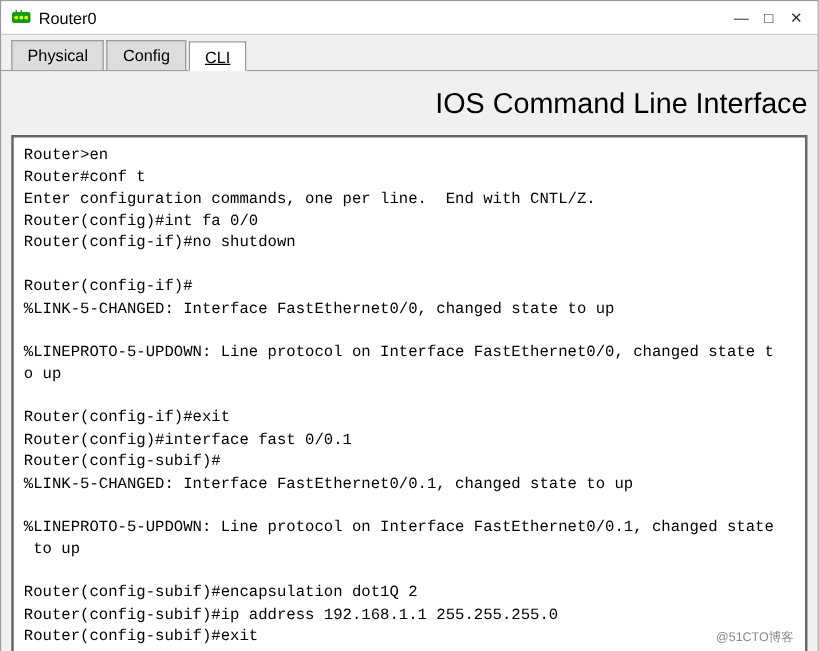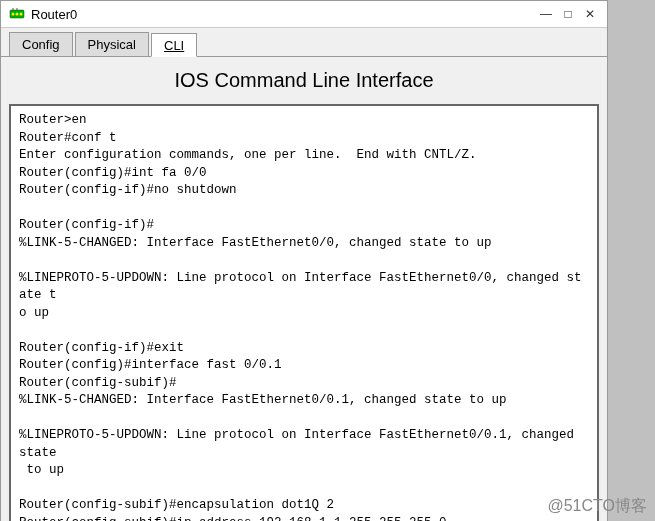--- a/index.html
+++ b/index.html
@@ -10,21 +10,21 @@
 
     body {
       font-family: Arial, sans-serif;
       background: #c0c0c0;
       width: 655px;
       height: 521px;
       overflow: hidden;
     }
 
     .window {
-      width: 608px;
+      width: 655px;
       height: 521px;
       background: #e5e5e5;
       border: 1px solid #999;
       display: flex;
       flex-direction: column;
     }
 
     .title-bar {
       background: #fff;
       padding: 4px 8px;
@@ -110,22 +110,22 @@
 
     .main-content {
       background: #f0f0f0;
       flex: 1;
       display: flex;
       flex-direction: column;
       padding: 8px;
     }
 
     .cli-title {
-      text-align: center;
-      font-size: 20px;
+      text-align: right;
+      font-size: 23px;
       font-weight: normal;
       color: #000;
       margin-bottom: 8px;
       padding: 4px 0;
     }
 
     .terminal-area {
       flex: 1;
       background: #fff;
       border: 2px solid #666;
@@ -142,22 +142,22 @@
       font-size: 12.5px;
       color: #000;
       white-space: pre-wrap;
       word-break: break-all;
       line-height: 1.4;
     }
 
     .watermark {
       position: absolute;
       bottom: 4px;
-      right: 8px;
-      font-size: 16px;
+      right: 20px;
+      font-size: 10px;
       color: #888;
     }
 
     .window-wrapper {
       position: relative;
       width: 655px;
       height: 521px;
     }
   </style>
 </head>
@@ -183,24 +183,24 @@
       </div>
       <div class="title-controls">
         <button class="title-btn">—</button>
         <button class="title-btn">□</button>
         <button class="title-btn">✕</button>
       </div>
     </div>
 
     <div class="tab-bar">
       <div class="tab">
+        <span>Physical</span>
+      </div>
+      <div class="tab">
         <span>Config</span>
-      </div>
-      <div class="tab">
-        <span>Physical</span>
       </div>
       <div class="tab active">
         <span>CLI</span>
       </div>
     </div>
 
     <div class="main-content">
       <div class="cli-title">IOS Command Line Interface</div>
 
       <div class="terminal-area">

